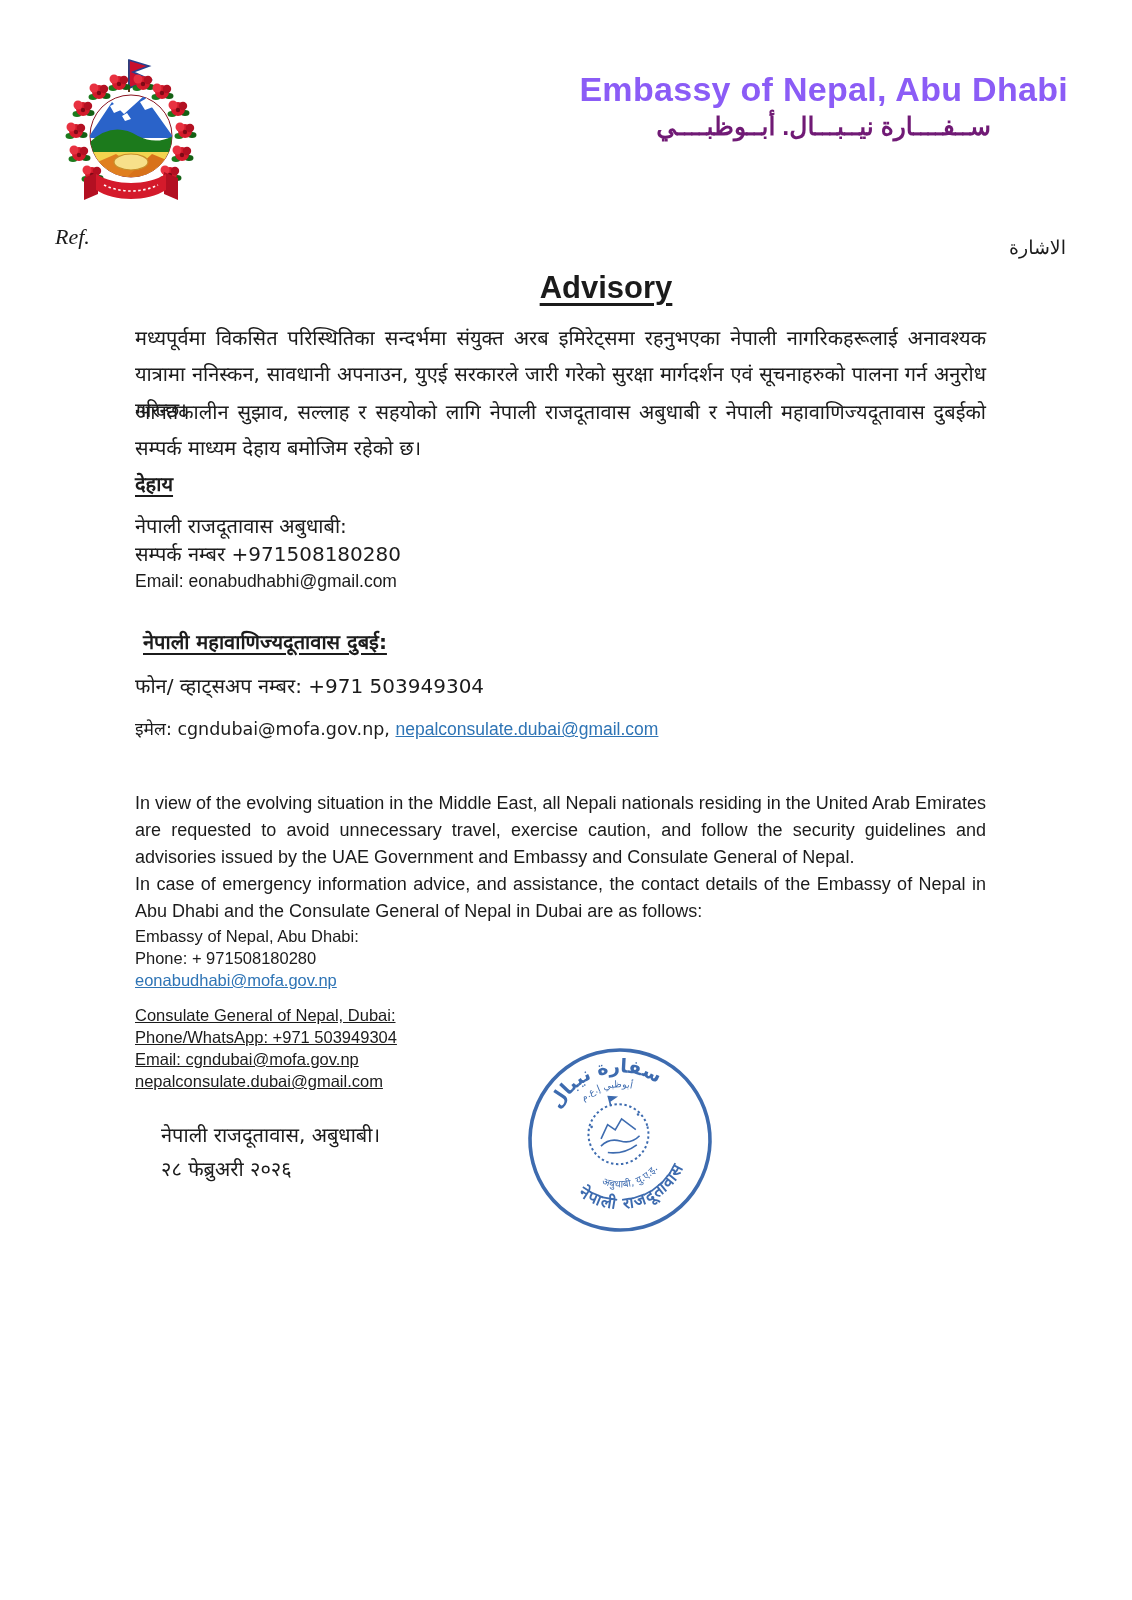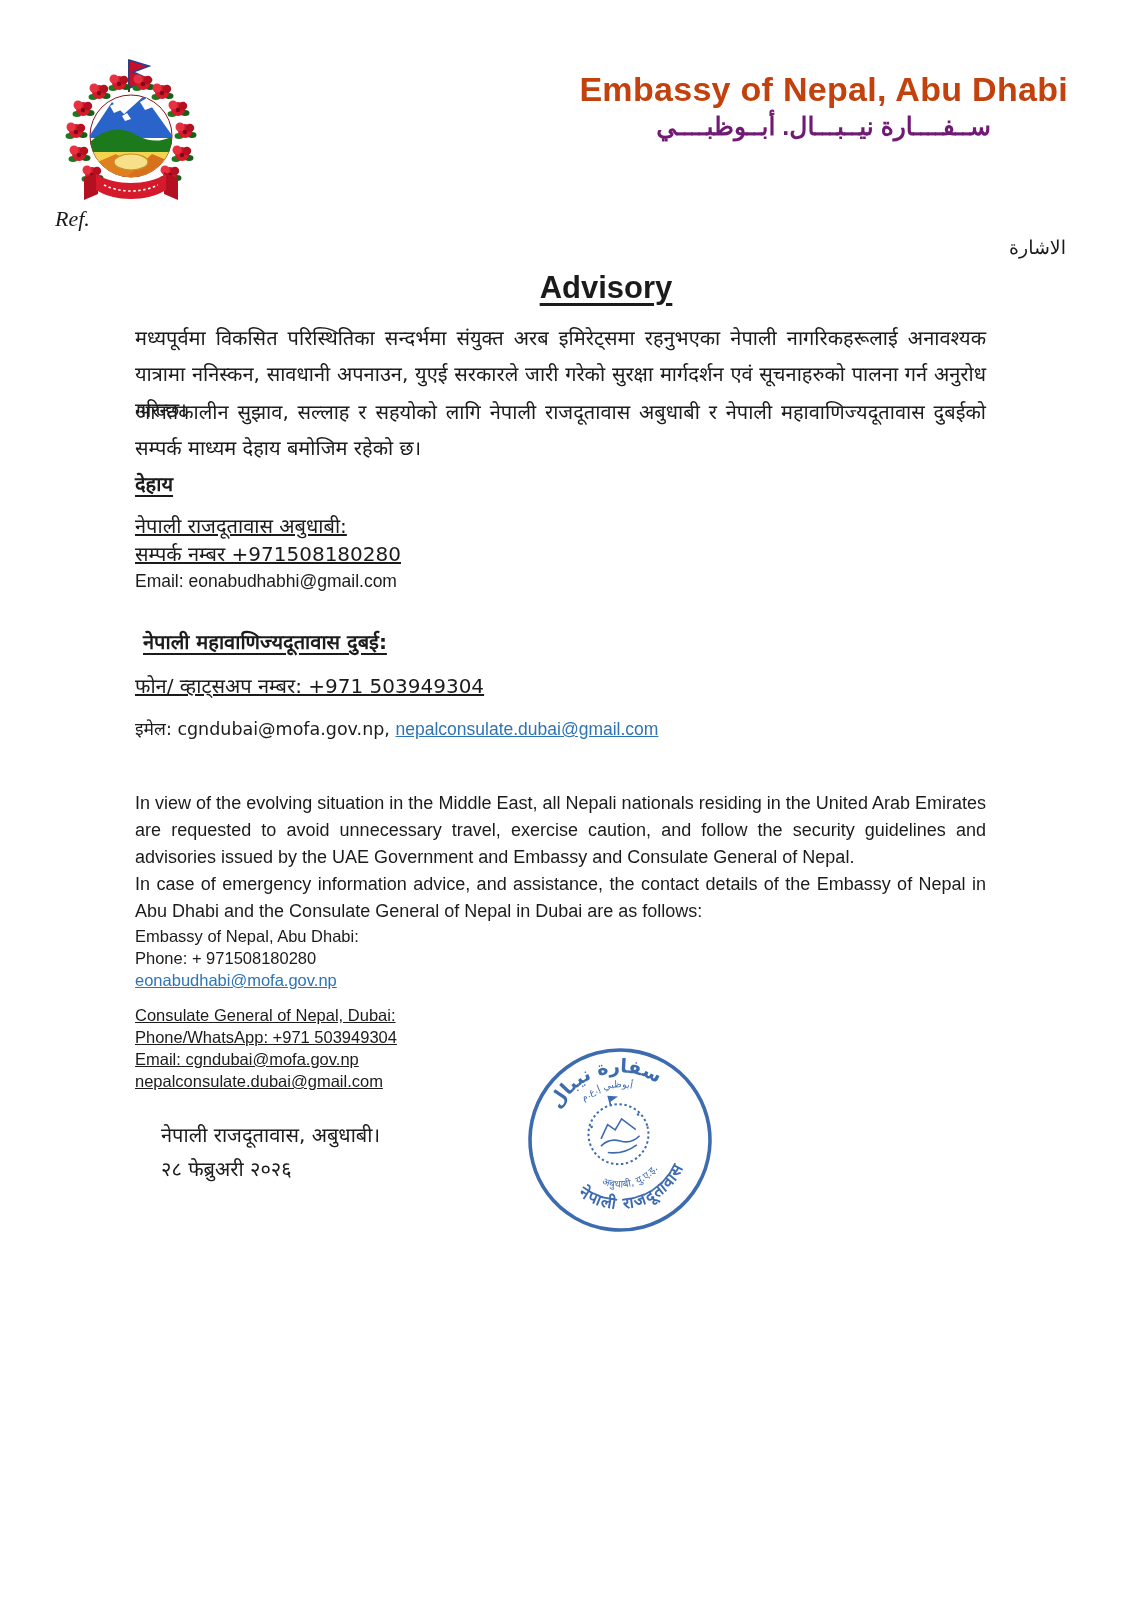--- a/index.html
+++ b/index.html
@@ -8,30 +8,30 @@
     width:1132px;height:1600px;
     margin:0 auto;
     background:#ffffff;
     font-family:"Liberation Sans", sans-serif;
     color:#1b1b1b;
     overflow:hidden;
   }
   .abs{position:absolute;}
   .dev{font-family:"DejaVu Sans", sans-serif;}
   .header-block{right:64px;top:70px;text-align:center;}
-  .header-title{font-size:34px;font-weight:bold;letter-spacing:.3px;color:#c2410c;}
+  .header-title{font-size:34px;font-weight:bold;letter-spacing:.3px;color:#8b5cf6;}
   .header-arabic{font-size:25px;font-weight:bold;margin-top:3px;color:#701a75;direction:rtl;}
-  .ref{left:55px;top:206px;font-family:"Liberation Serif", serif;font-style:italic;font-size:22px;}
+  .ref{left:55px;top:224px;font-family:"Liberation Serif", serif;font-style:italic;font-size:22px;}
   .ref-ar{right:66px;top:236px;font-size:19px;direction:rtl;}
   .advisory{left:0;top:270px;width:100%;text-align:center;padding-left:40px;}
   .advisory span{font-size:31px;font-weight:bold;text-decoration:underline;text-underline-offset:5px;text-decoration-thickness:2.5px;}
   .col{left:135px;width:851px;}
   .np-para{font-size:20px;line-height:36px;text-align:justify;}
   .np-h{font-size:20px;font-weight:bold;text-decoration:underline;text-underline-offset:4px;}
-  .np-line{font-size:20px;line-height:28px;text-decoration:underline;}
+  .np-line{font-size:20px;line-height:28px;}
   .lat-line{font-size:17.5px;line-height:27px;}
   .en-para{font-size:18px;line-height:27px;text-align:justify;}
   .en-block{font-size:16.5px;line-height:22px;}
   .lnk{color:#2e74b5;text-decoration:underline;cursor:pointer;}
   .stamp-wrap{left:520px;top:1040px;width:200px;height:200px;}
   .signoff{left:130px;top:1118px;font-size:20px;line-height:34px;margin-left:31px;}
 </style>
 </head>
 <body>
 

